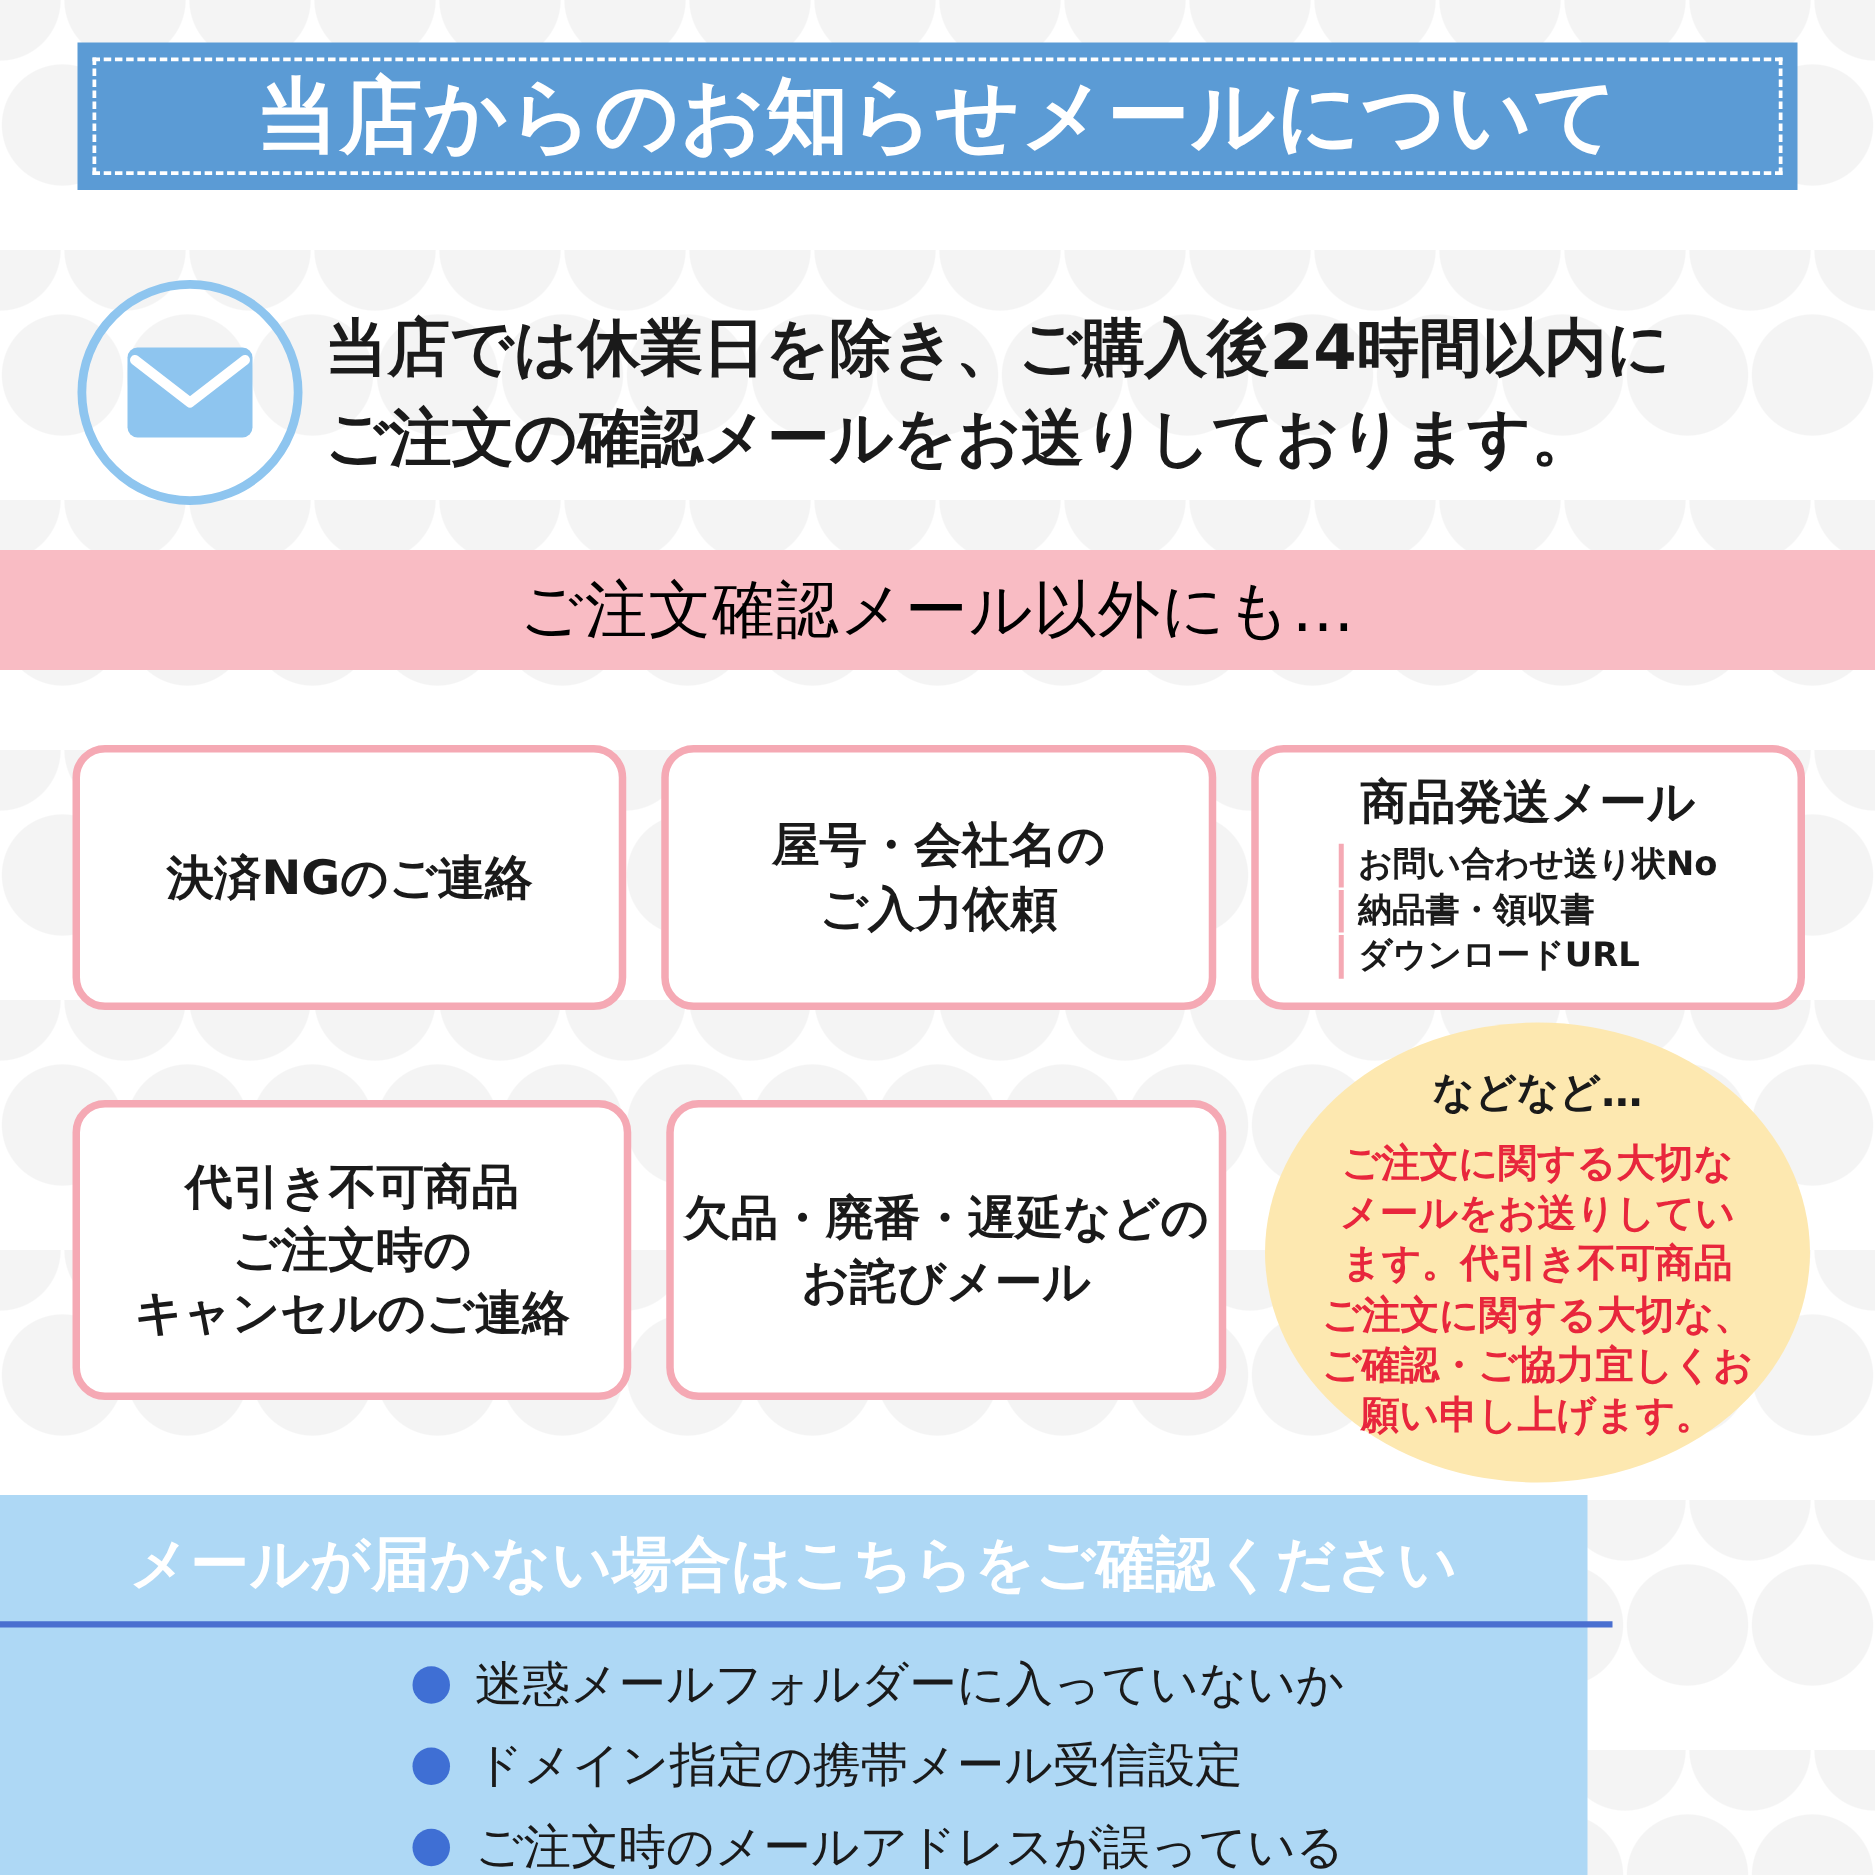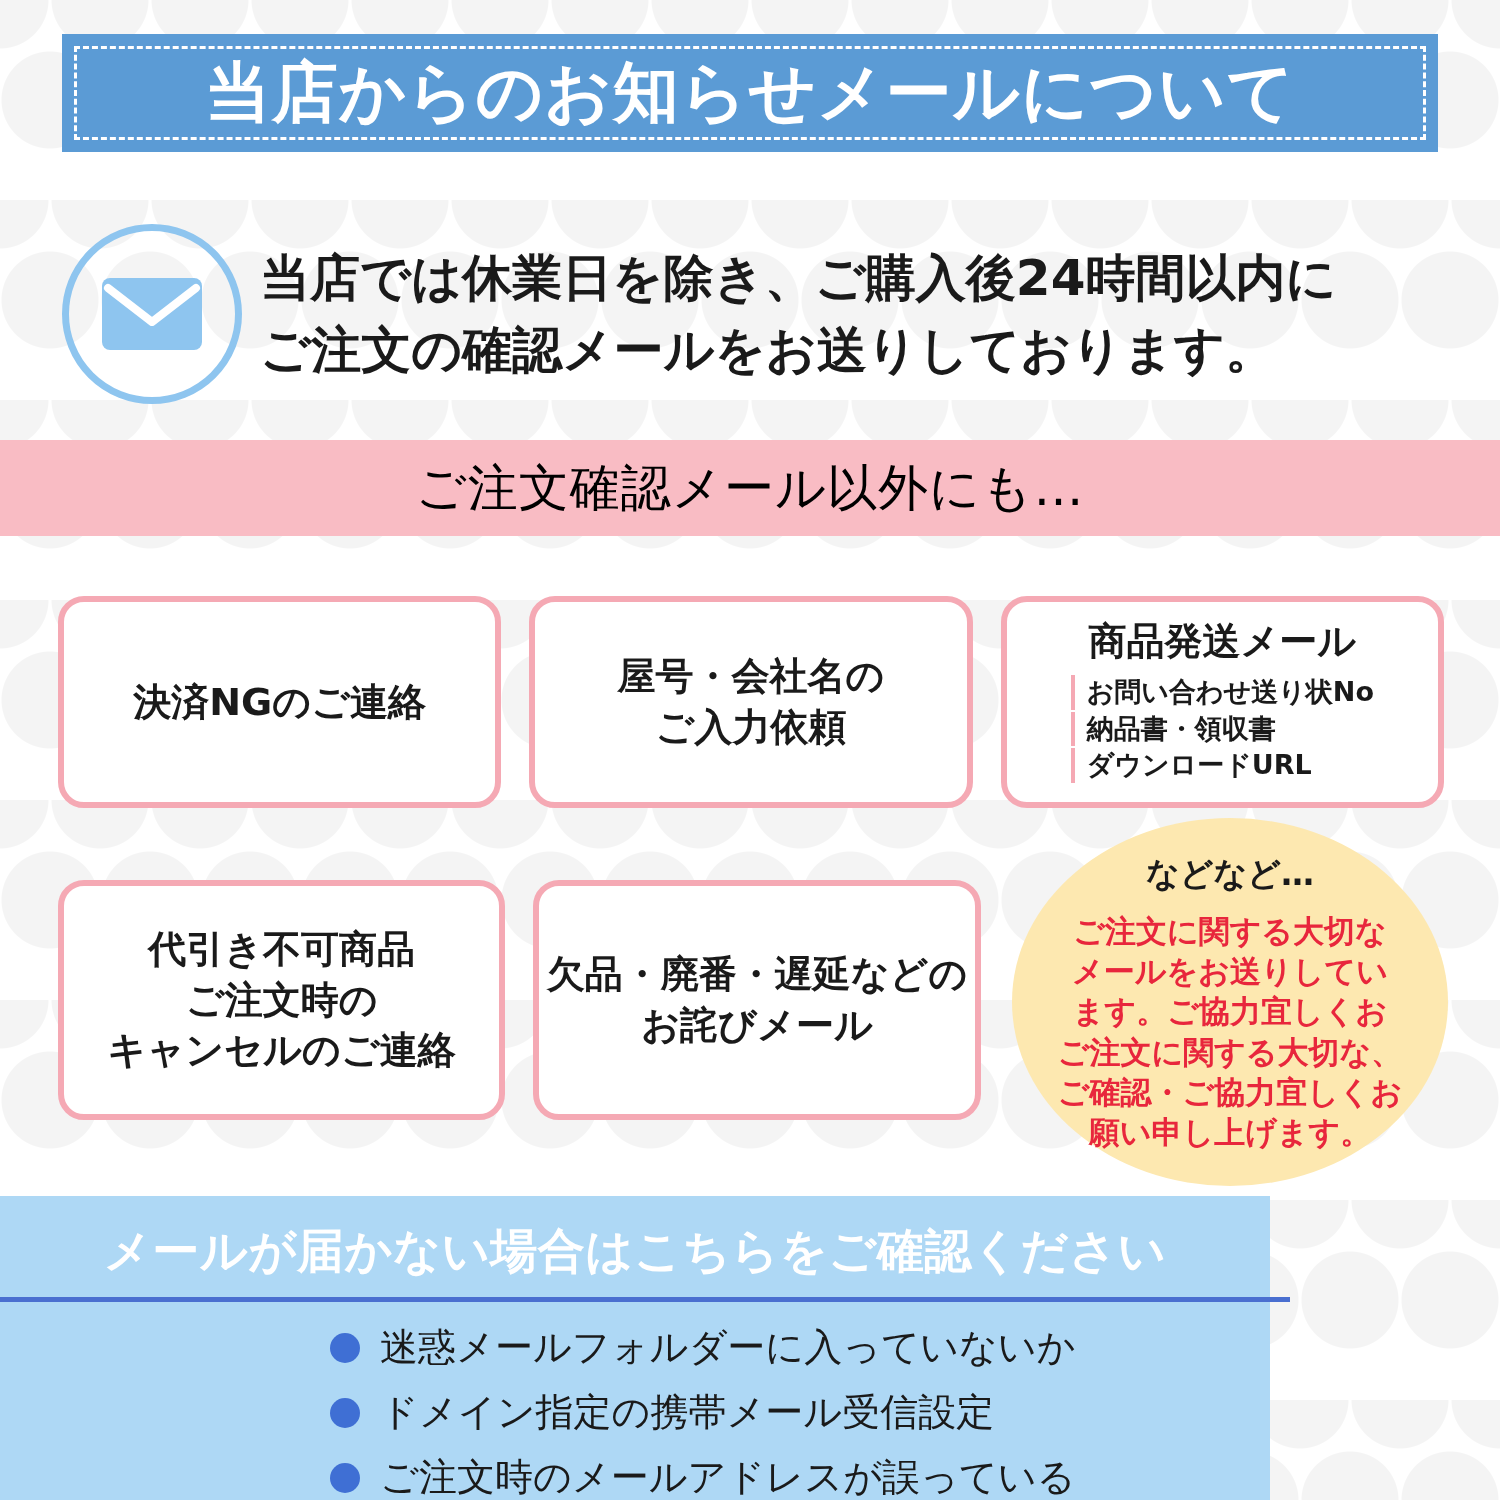--- a/index.html
+++ b/index.html
@@ -307,21 +307,21 @@
       <div style="flex:1 1 0;"></div>
 
     </div>
   </div>
 
   <div class="note-circle">
     <div class="note-heading">などなど…</div>
     <div class="note-body">
       <div>ご注文に関する大切な</div>
       <div>メールをお送りしてい</div>
-      <div>ます。ご協力宜しくお</div>
+      <div>ます。代引き不可商品</div>
       <div>ご注文に関する大切な、</div>
       <div>ご確認・ご協力宜しくお</div>
       <div>願い申し上げます。</div>
     </div>
   </div>
 
   <div class="bottom">
     <div class="bottom-title">メールが届かない場合はこちらをご確認ください</div>
     <div class="bottom-rule"></div>
     <div class="bullets">

